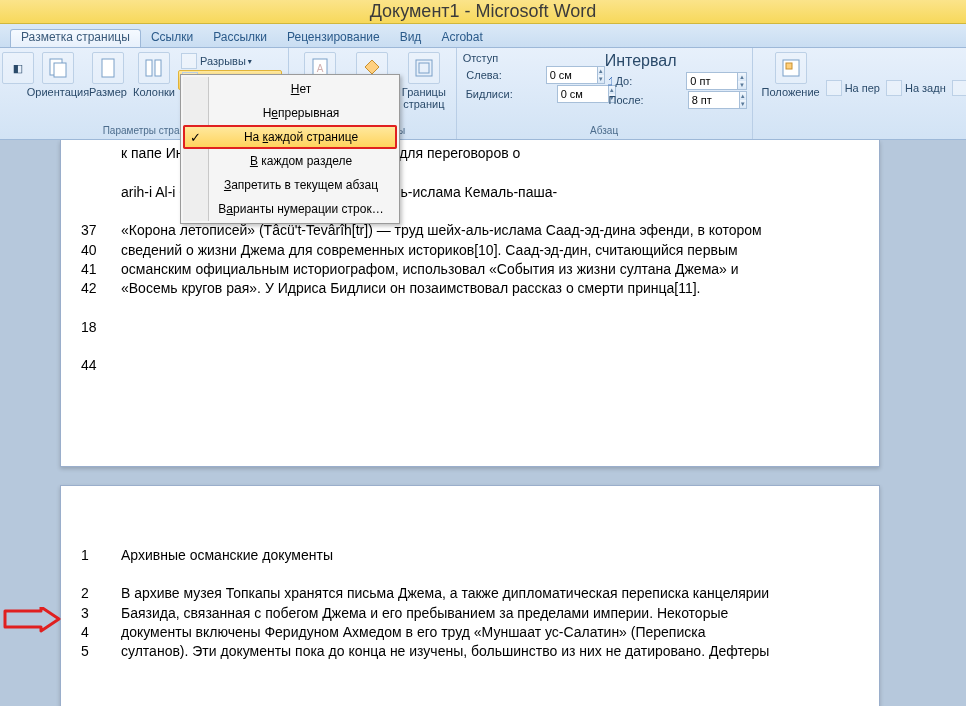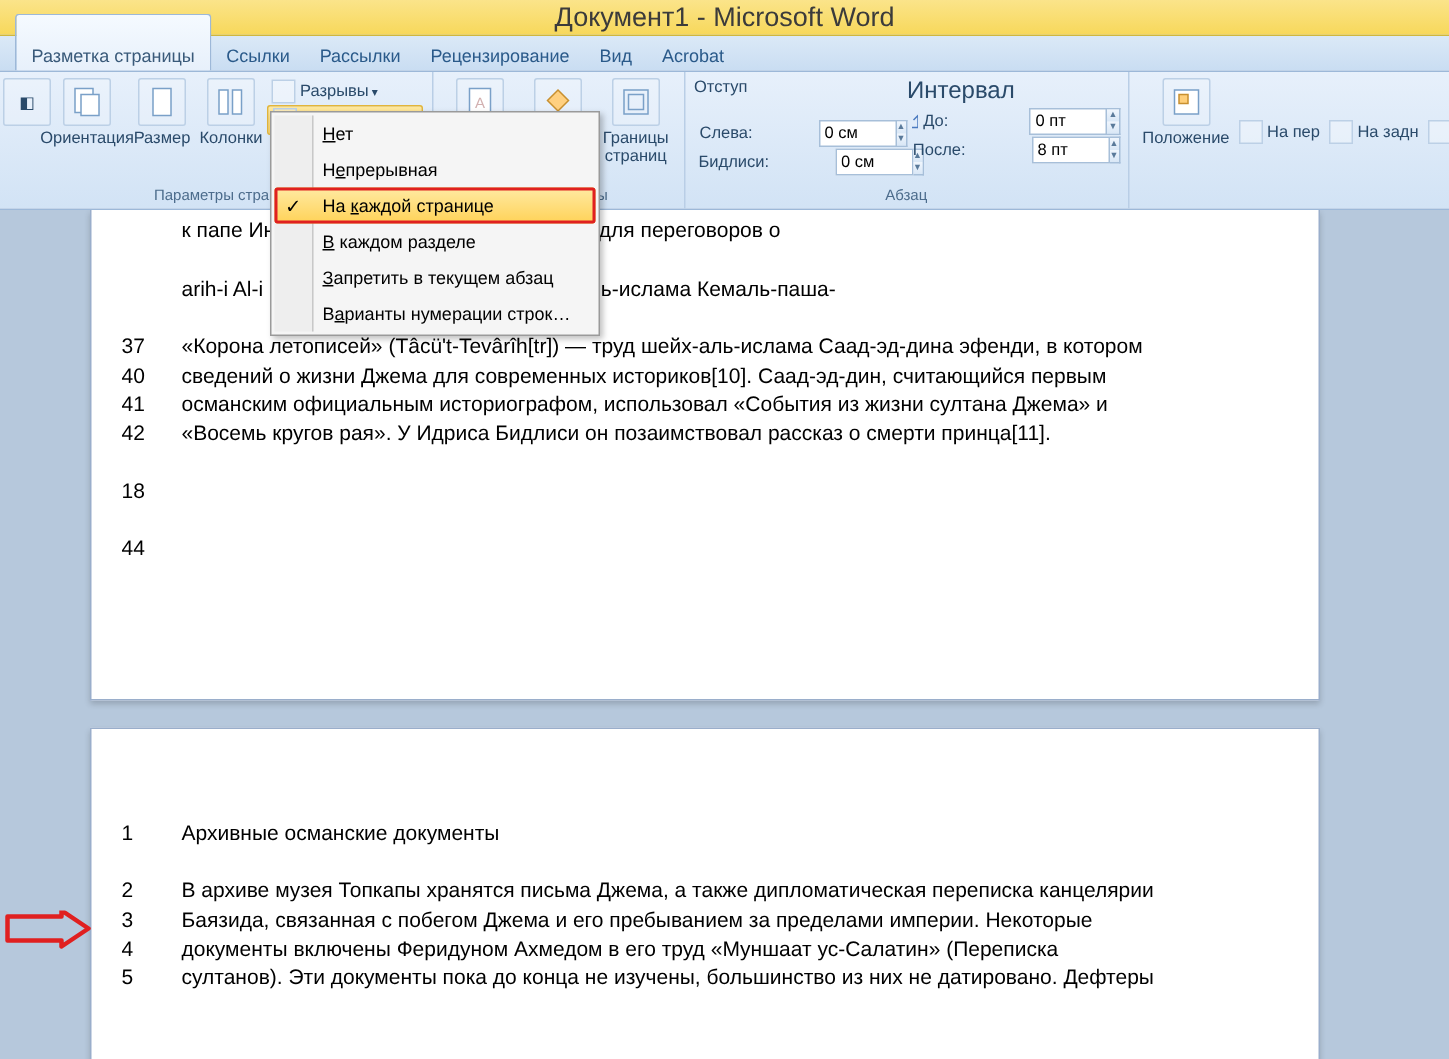--- a/index.html
+++ b/index.html
@@ -6,21 +6,21 @@
   body { width:966px; height:706px; overflow:hidden; background:#fff; }
 
   
   .titlebar { height:24px; background:linear-gradient(#fbe48a,#f7d85b);
     display:flex; align-items:center; justify-content:center; font-size:18px;
     border-bottom:1px solid #d0b73d; color:#3b3b3b; }
 
   
   .tabs { height:24px; background:linear-gradient(#dbe9f7,#c9ddf2); display:flex;
     align-items:flex-end; padding:0 10px; border-bottom:1px solid #9db8d8; }
-  .tab { font-size:12px; padding:20px 10px 3px; color:#2a5a8a; cursor:pointer; }
+  .tab { font-size:12px; padding:0 10px 3px; color:#2a5a8a; cursor:pointer; }
   .tab.active { background:linear-gradient(#f5faff,#e7f0fb); border:1px solid #9db8d8;
     border-bottom:none; border-radius:3px 3px 0 0; color:#3a5a7a; }
 
   
   .ribbon { height:92px; background:linear-gradient(#e7f0fb,#d2e3f5);
     border-bottom:1px solid #9db8d8; display:flex; position:relative; }
   .group { border-right:1px solid #b9cee6; padding:2px 6px 0; display:flex;
     flex-direction:column; height:100%; }
   .group-body { flex:1; display:flex; }
   .group-label { font-size:10px; color:#4c6c8c; text-align:center; padding:2px 0 3px; }
@@ -46,21 +46,21 @@
     display:flex; flex-direction:column; }
   .spin div { flex:1; font-size:6px; text-align:center; line-height:8px; color:#5a7a9a;
     background:linear-gradient(#f0f6fd,#d9e7f6); }
 
   
   .menu { position:absolute; top:26px; left:180px; width:220px; background:#f5f5f5;
     border:1px solid #9a9a9a; box-shadow:2px 2px 4px rgba(0,0,0,.25); z-index:50;
     padding:2px; }
   .menu .gut { position:absolute; top:2px; bottom:2px; left:2px; width:26px;
     background:#eee; border-right:1px solid #c8c8c8; }
-  .mitem { position:relative; font-size:12px; padding:5px 10px 5px 32px; cursor:pointer; }
+  .mitem { position:relative; font-size:12px; padding:5px 10px 5px 32px; cursor:pointer;text-align:center; }
   .mitem u { text-decoration:underline; }
   .mitem.hl { background:linear-gradient(#ffe9a0,#ffd35a); border:1px solid #e2b53a;
     border-radius:2px; padding:4px 9px 4px 31px; }
   .mitem .chk { position:absolute; left:6px; top:4px; font-size:13px; }
   .mitem.hl .box { position:absolute; inset:-1px; border:2px solid #e02020;
     pointer-events:none; border-radius:2px; }
 
   
   .docwrap { height:566px; overflow:hidden; background:#b6c8dc; padding:0 0 0 60px; }
   .page { background:#fff; width:820px; margin:0 0 18px; border:1px solid #9aaecb;
@@ -171,21 +171,21 @@
         <span>Границы страниц</span>
       </div>
     </div>
     <div class="group-label">Фон страницы</div>
   </div>
 
   <div class="group" style="width:296px">
     <div class="group-body" style="flex-direction:column;padding-top:2px">
       <div style="display:flex">
         <div style="width:142px">
-          <div style="font-size:11px;color:#2a4a6a;margin-bottom:16px">Отступ</div>
+          <div style="font-size:11px;color:#2a4a6a;margin-bottom:2px">Отступ</div>
           <div class="pair">
             <svg width="14" height="14">
                 <path d="M2 7 h10 M6 3 l-4 4 l4 4" fill="none" stroke="#4a7abf"></path>
               </svg>
             <span class="lab">Слева:</span>
             <input value="0 см" style="">
             <div class="spin">
                 <div>▲</div>
                 <div>▼</div>
               </div>

